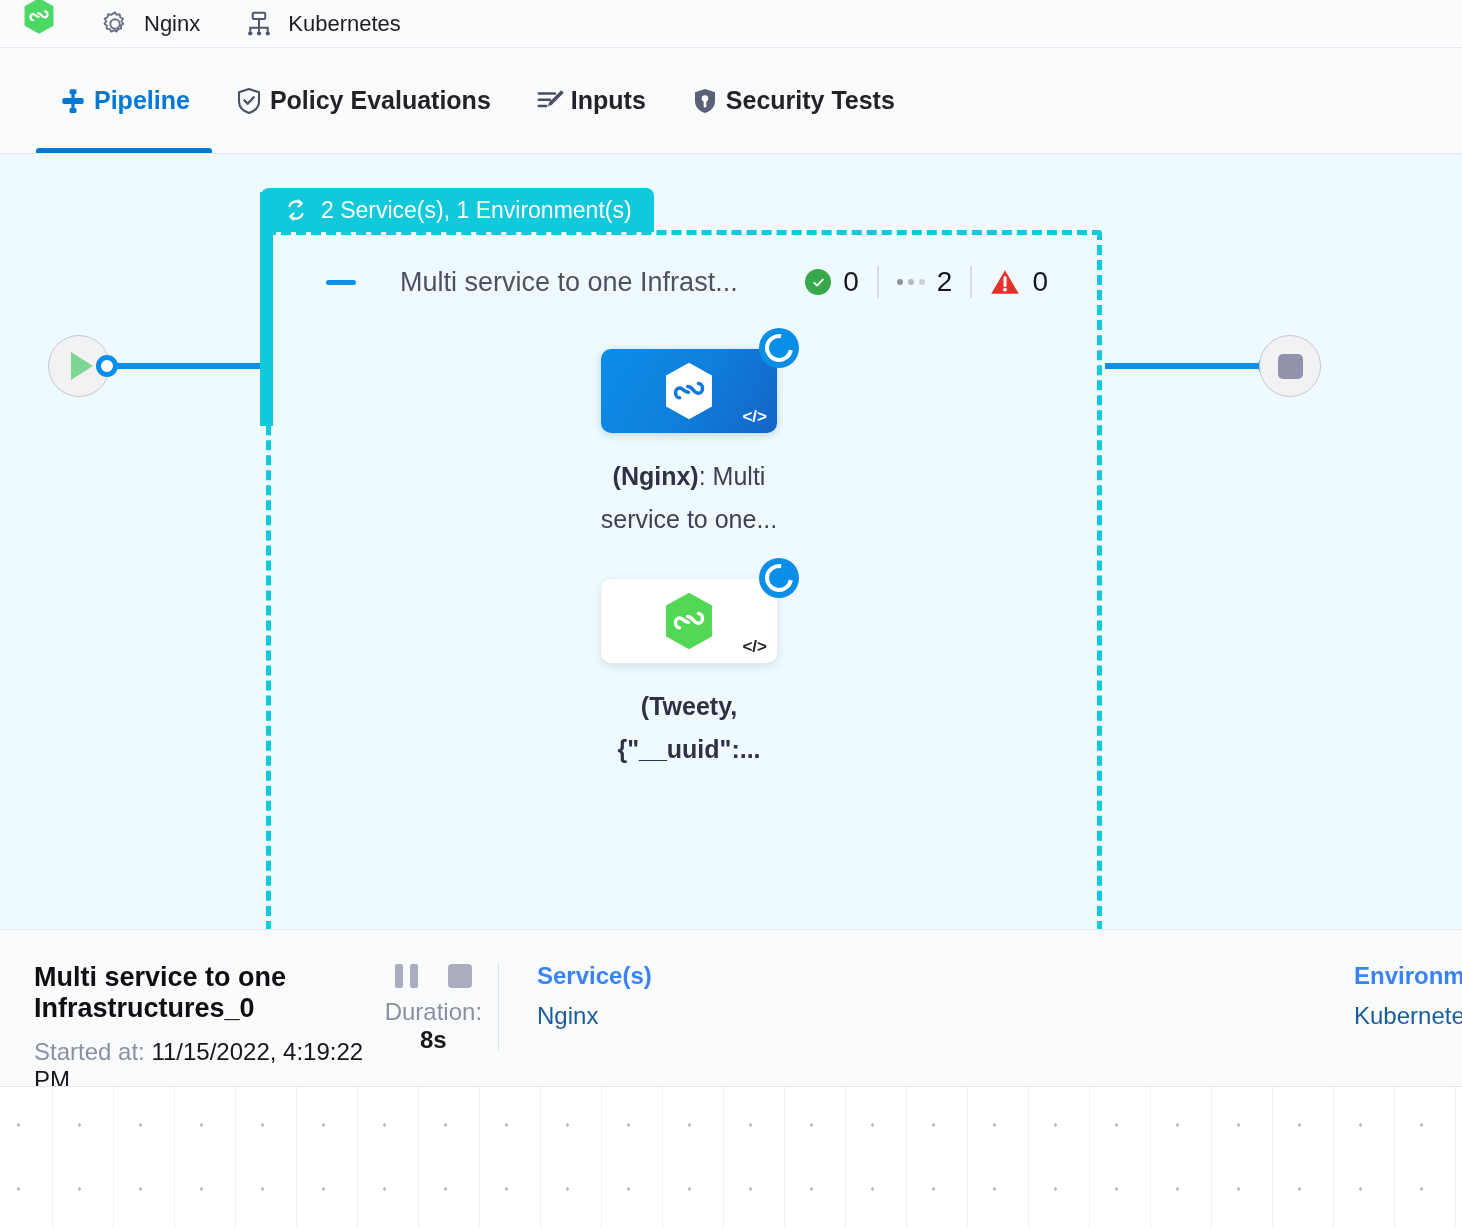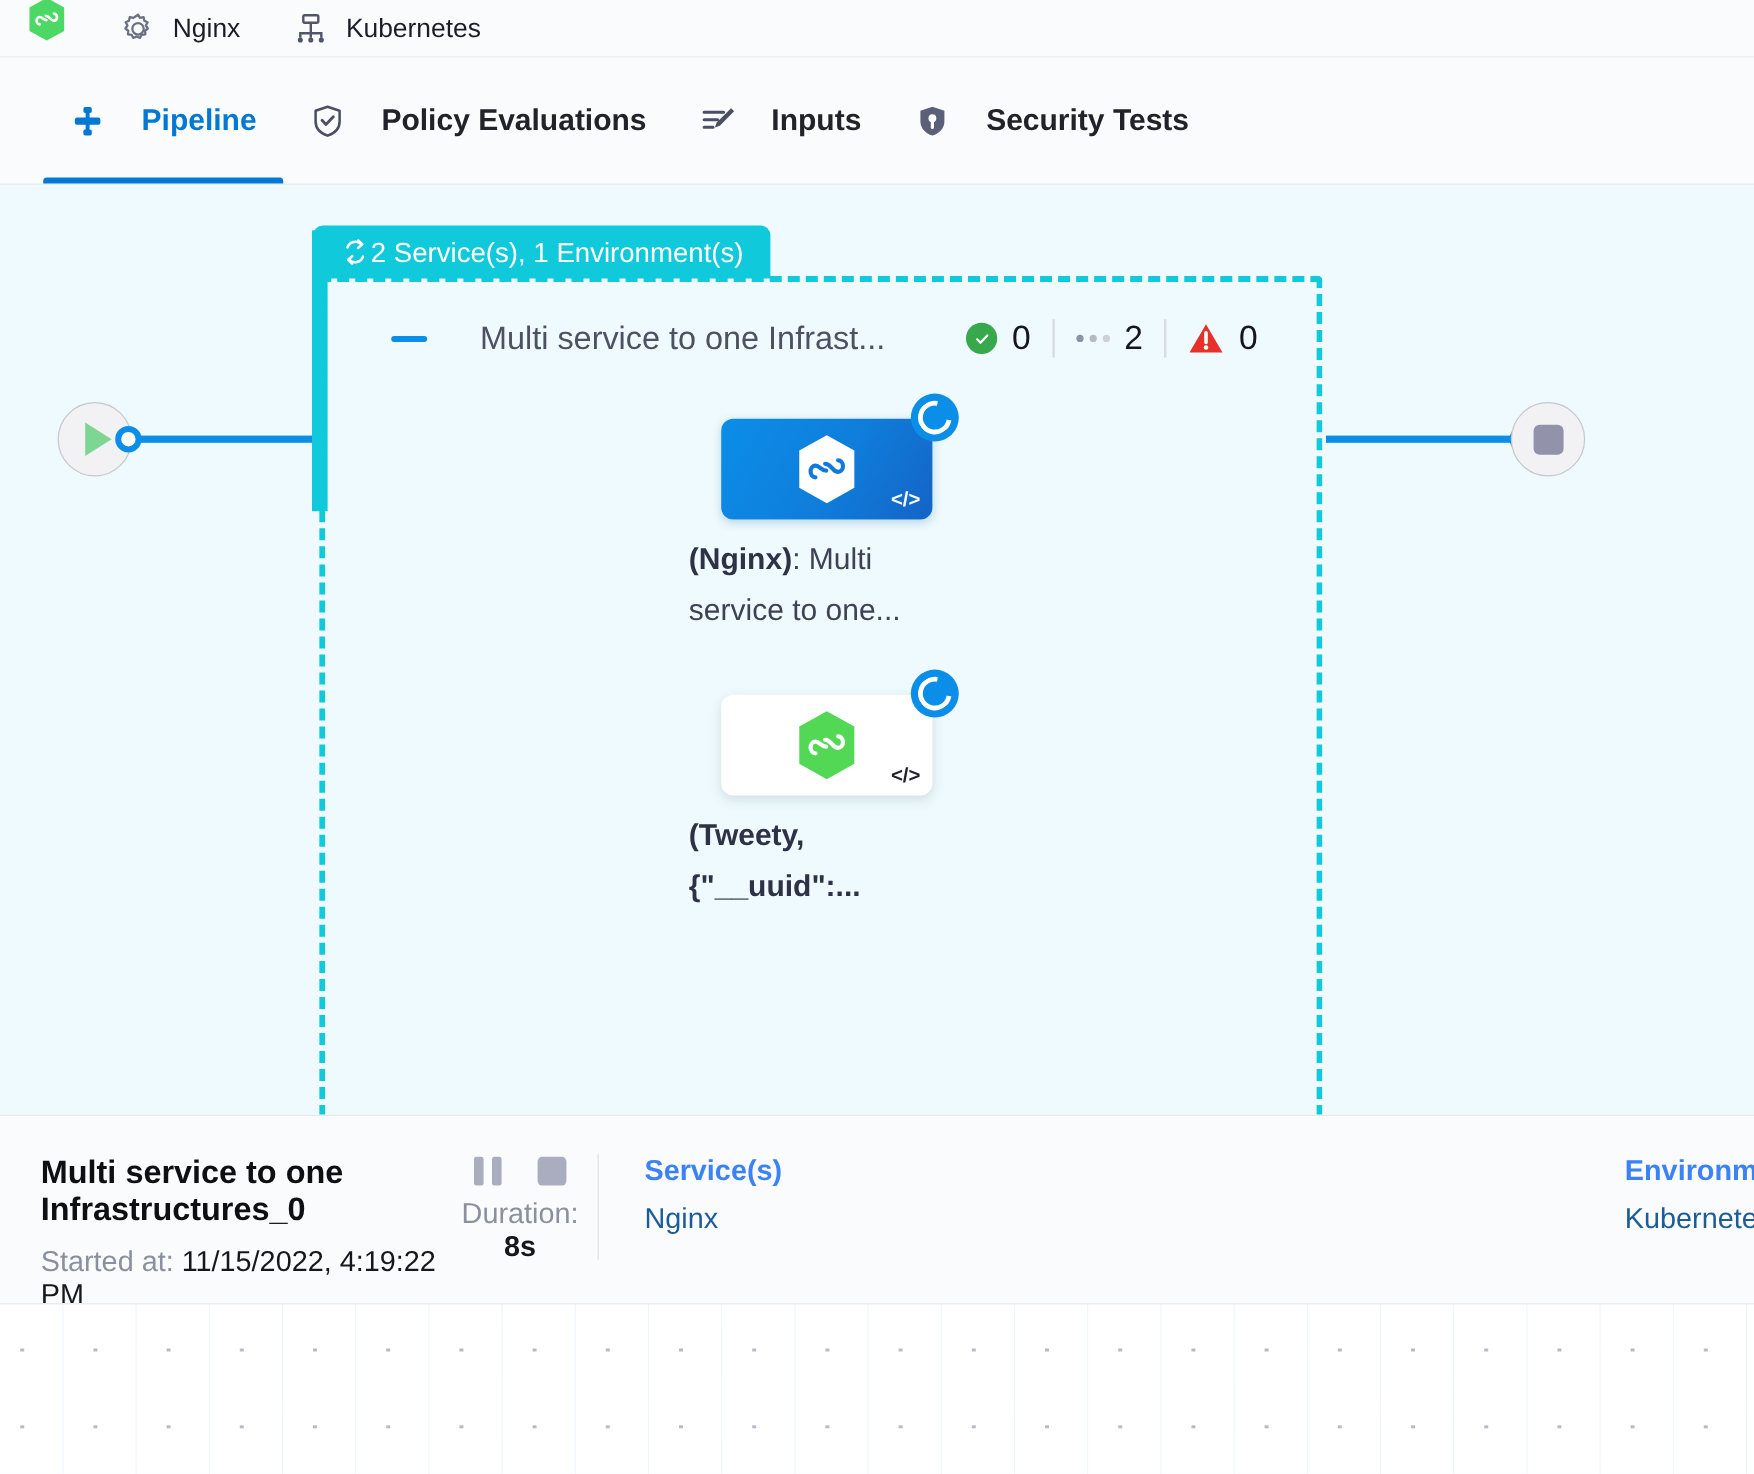--- a/index.html
+++ b/index.html
@@ -23,21 +23,21 @@
   .hexlogo { width: 34px; height: 38px; margin-top: -16px; }
 
   
   .tabbar {
     position: absolute; top: 48px; left: 0; width: 1462px; height: 106px;
     background: #fafbfc;
     border-bottom: 1px solid #e3e6eb;
     display: flex; align-items: center; padding-left: 36px; gap: 0px;
   }
   .tab {
-    display: flex; align-items: center; gap: 30px;
+    display: flex; align-items: center; gap: 6px;
     height: 100%; padding: 0 22px;
     cursor: pointer; position: relative;
   }
   .tab-label { font-size: 25px; font-weight: 700; color: #22222a; white-space: nowrap; }
   .tab.active .tab-label { color: #0278d5; }
   .tab.active::after {
     content: ""; position: absolute; left: 0; right: 0; bottom: 0;
     height: 5px; background: #0278d5; border-radius: 3px 3px 0 0;
   }
   .tab-ico { width: 30px; height: 30px; display: block; }
@@ -63,21 +63,21 @@
   }
   .stop-sq { width: 25px; height: 25px; border-radius: 5px; background: #9293ab; }
   .conn-dot {
     position: absolute; width: 22px; height: 22px; border-radius: 50%;
     background: #fff; border: 5px solid #0b8ee8;
   }
   .wire { position: absolute; height: 6px; background: #0b8ee8; }
 
   
   .group-pill {
-    position: absolute; display: flex; align-items: center; 
+    position: absolute; display: flex; align-items: center; gap: 12px;
     background: #10c9da; color: #fff;
     border-radius: 8px 8px 0 0;
     padding: 0 22px; height: 44px;
     font-size: 23px; white-space: nowrap;
   }
   .group-leftbar { position: absolute; background: #10c9da; }
 
   
   .group-box {
     position: absolute;
@@ -129,21 +129,21 @@
     background: #0b8ee8;
     display: flex; align-items: center; justify-content: center;
   }
   .spinner-badge .ring {
     width: 28px; height: 28px; border-radius: 50%;
     border: 4px solid #fff;
     border-right-color: transparent;
     transform: rotate(-35deg);
   }
   .slabel {
-    margin-top: 12px; width: 230px; 
+    margin-top: 22px; width: 230px; text-align: center;
     font-size: 25px; line-height: 1.72; color: #3f4154;
   }
   .slabel b { font-weight: 700; color: #2f3246; }
 
   
   .detail {
     position: absolute; top: 929px; left: 0; width: 1462px; height: 157px;
     background: #fafbfc; border-top: 1px solid #e6e8ec;
     display: flex; align-items: flex-start; padding-top: 32px;
     overflow: hidden;

